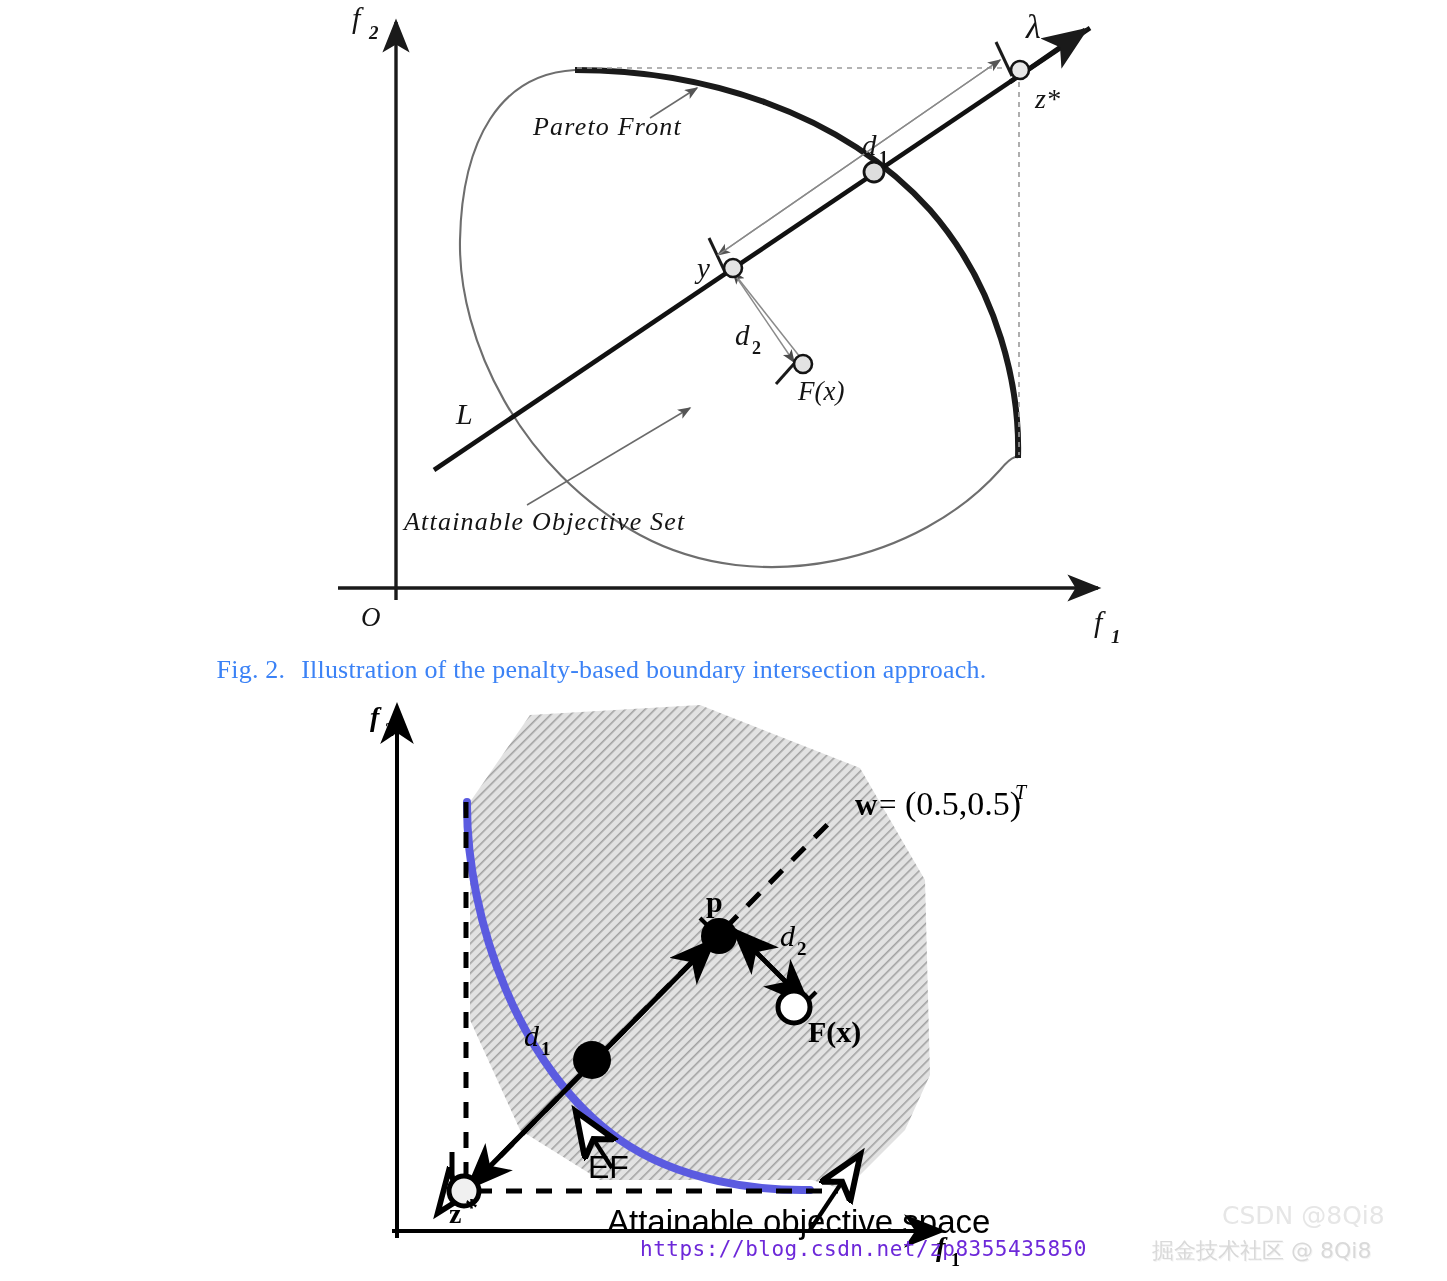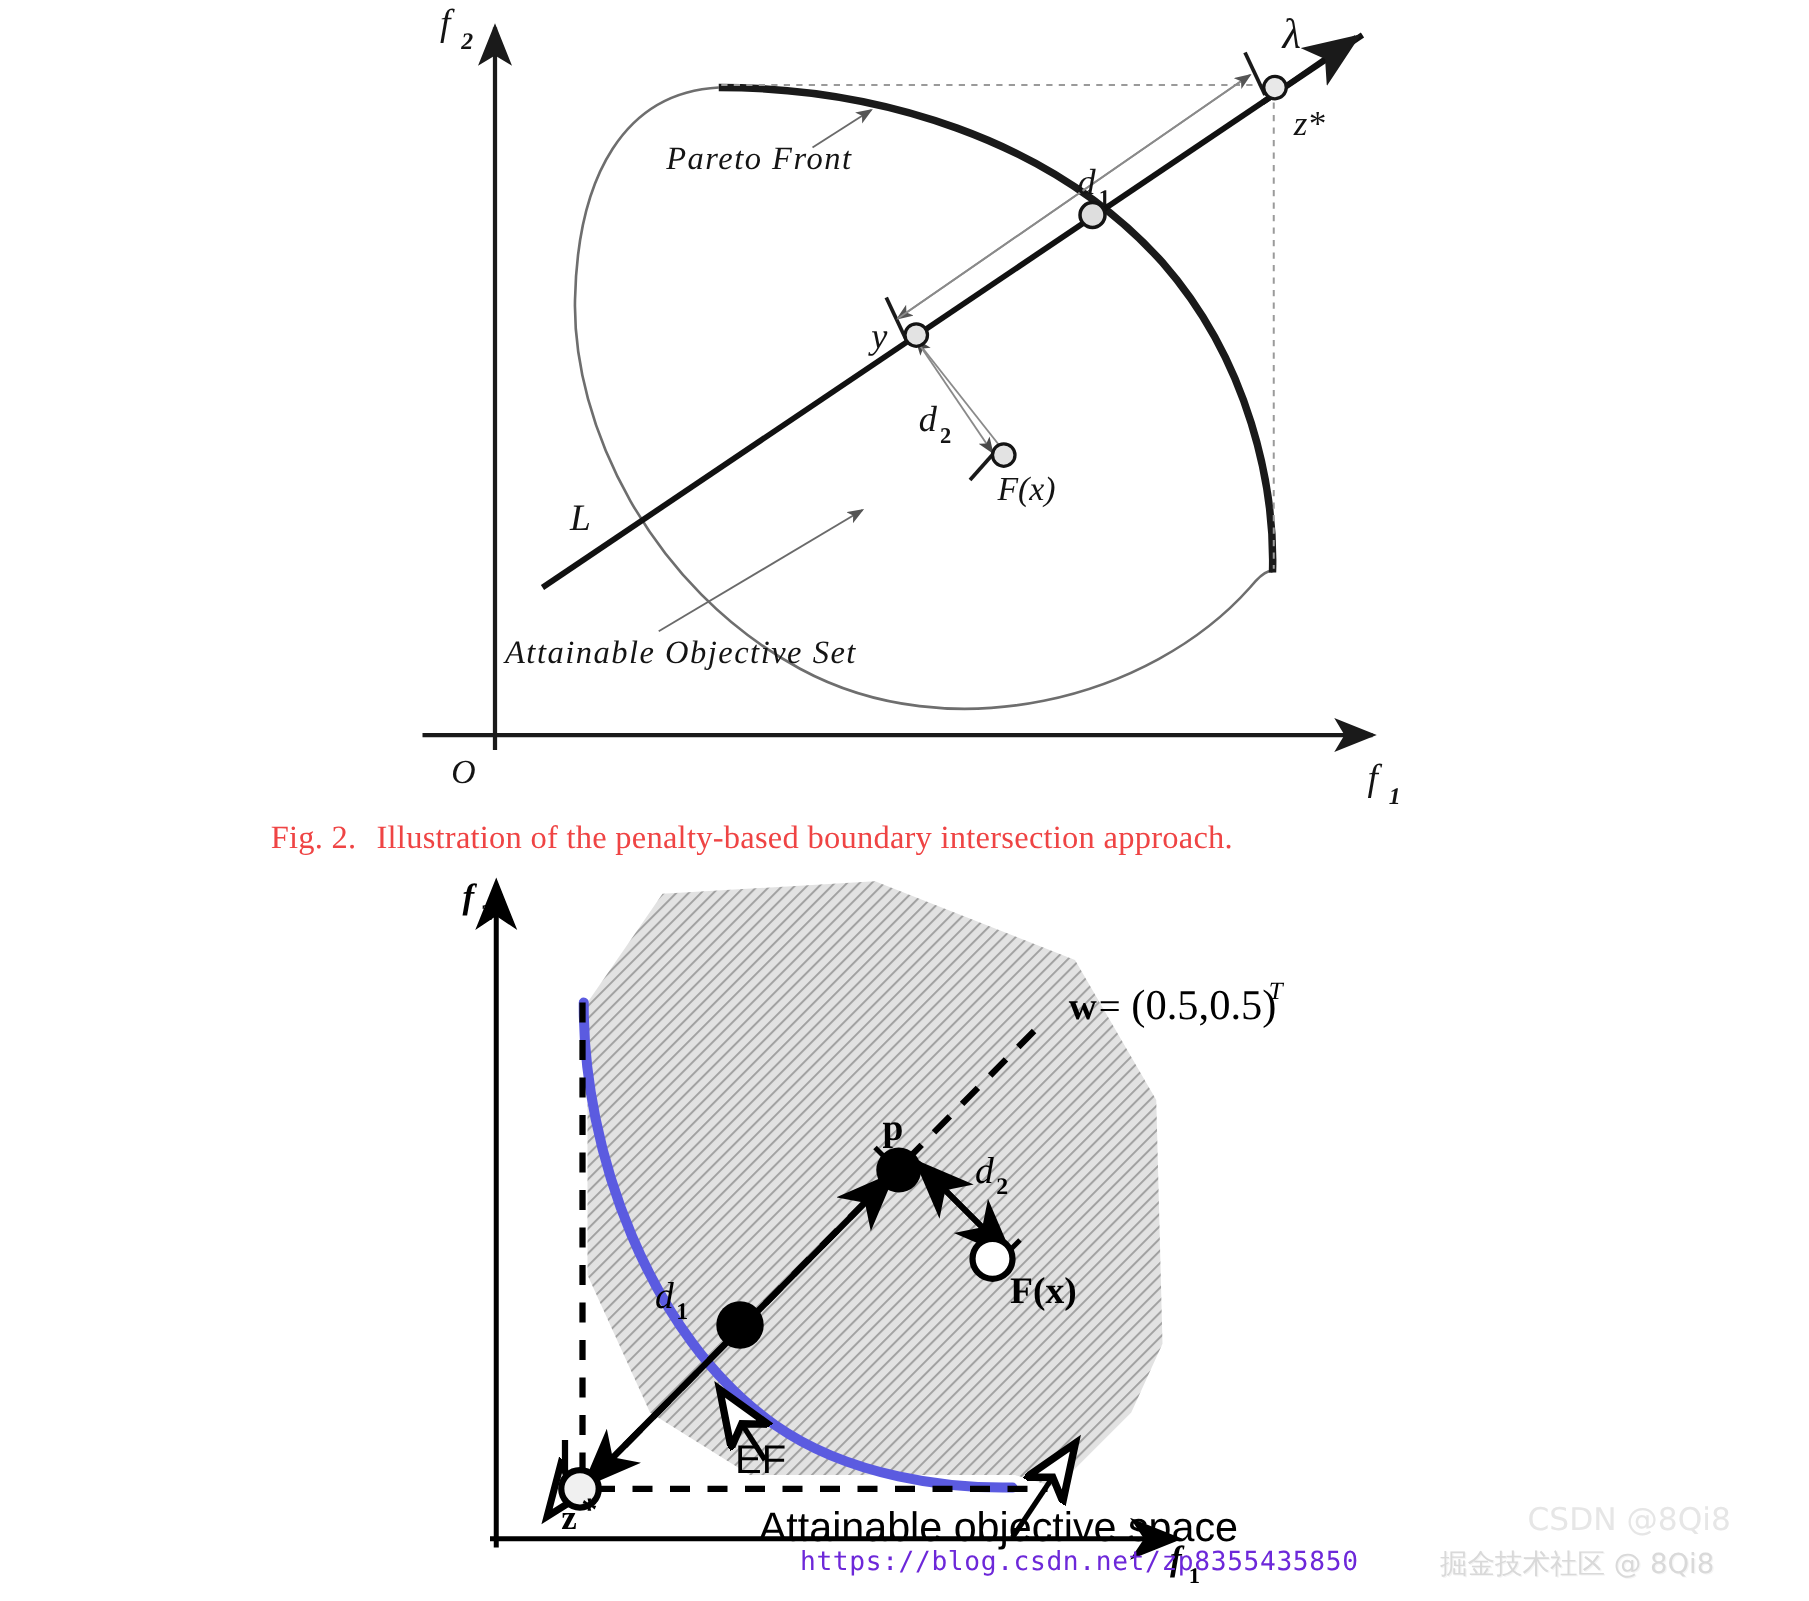--- a/index.html
+++ b/index.html
@@ -25,21 +25,21 @@
     left: 0; top: 0;
     width: 1447px; height: 650px;
   }
   .fig-caption {
     position: absolute;
     left: 0; top: 655px;
     width: 1203px;
     text-align: center;
     font-family: "Liberation Serif", serif;
     font-size: 26px;
-    color: #ef4444;
+    color: #3b82f6;
     letter-spacing: 0.2px;
   }
   .fig-caption .capnum { margin-right: 16px; }
   .fig-bottom {
     position: absolute;
     left: 0; top: 690px;
     width: 1447px; height: 591px;
   }
   svg { display: block; }
   .wm-jj {

